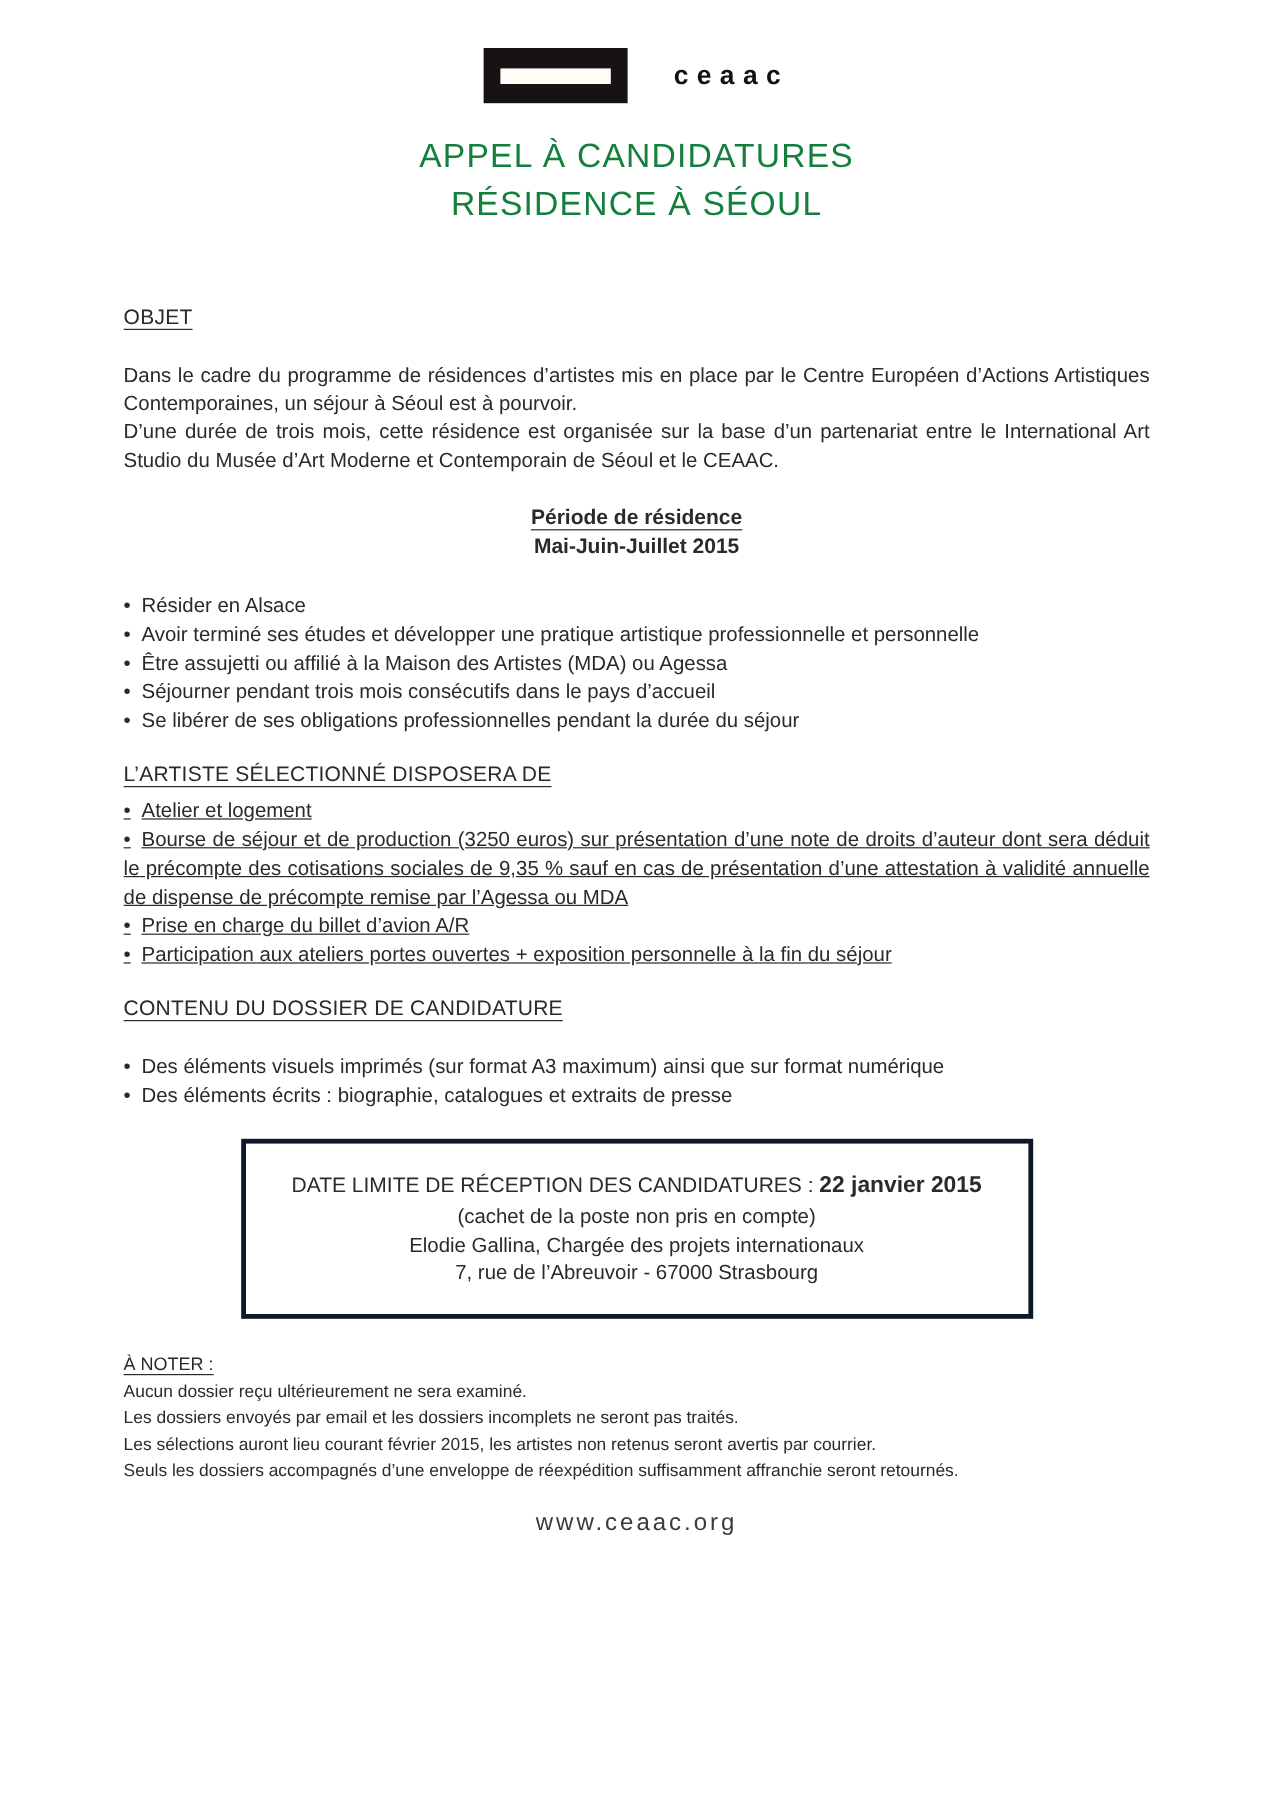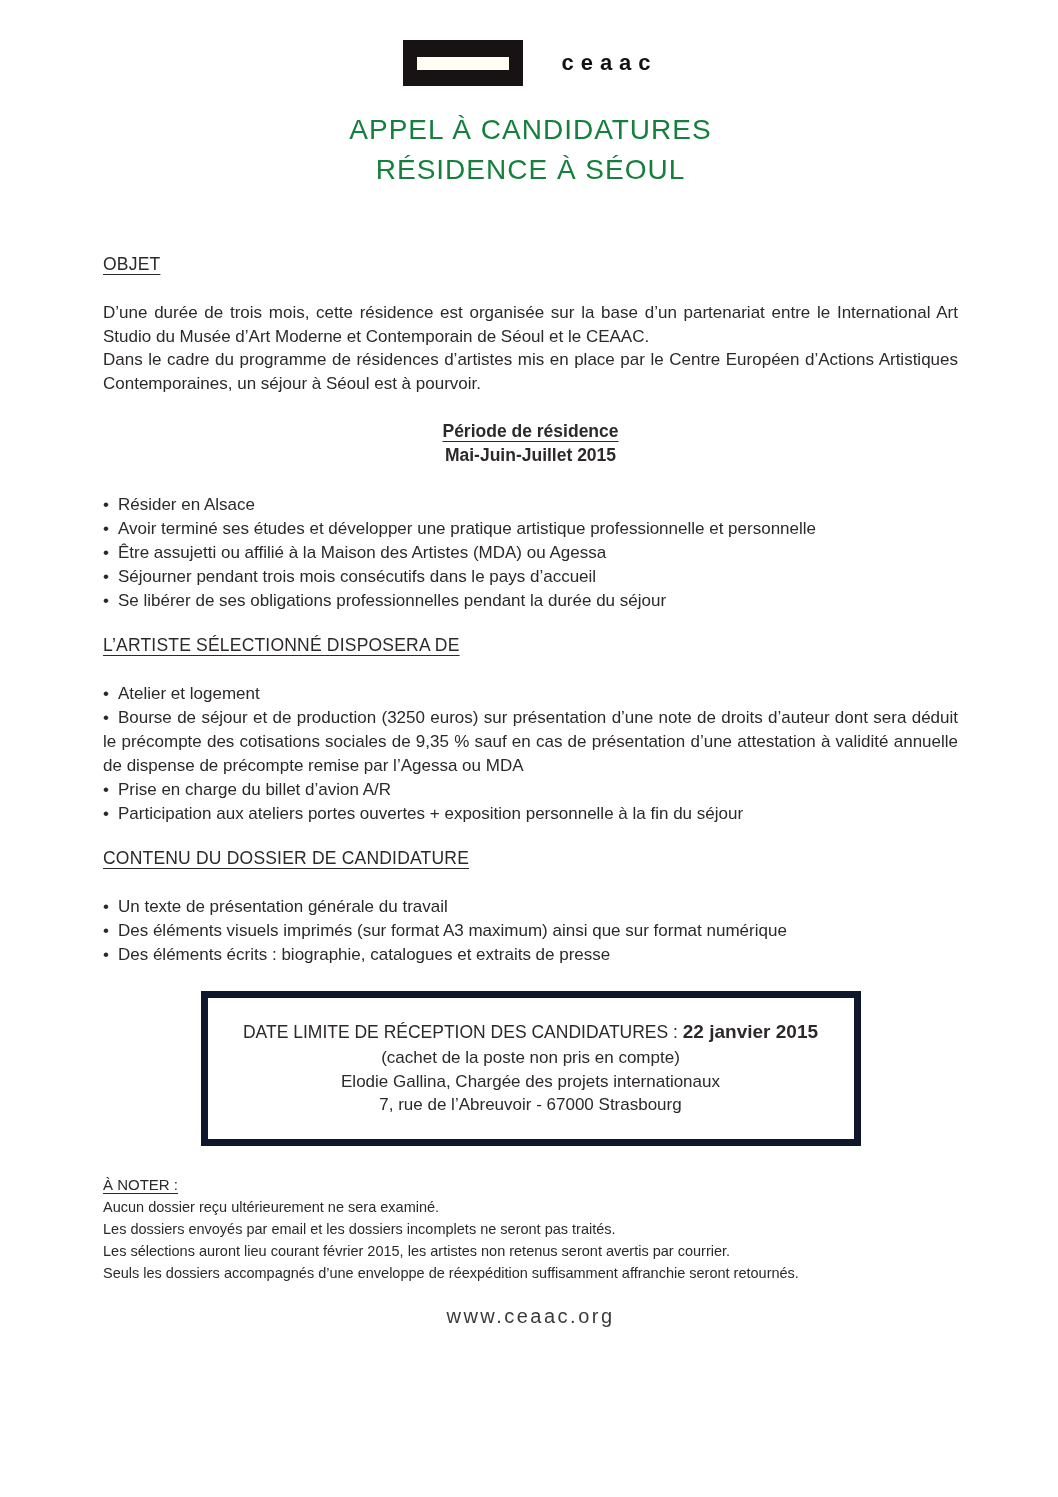--- a/index.html
+++ b/index.html
@@ -36,30 +36,30 @@
   .para { font-size:17px; line-height:23.5px; text-align:justify; }
   .paras { margin-top:26px; }
 
   
   .periode { text-align:center; margin-top:24px; }
   .periode .p-head { font-weight:bold; font-size:17.5px; text-decoration:underline; text-underline-offset:4px; line-height:24px; }
   .periode .p-dates { font-weight:bold; font-size:17.5px; line-height:24px; }
 
   
   .list { margin-top:26px; }
-  .list-tight { margin-top:26px; }
+  .list-tight { margin-top:8px;text-decoration:underline; }
   .li { font-size:17px; line-height:24px; }
   .li .b { margin-right:9px; }
   .justify { text-align:justify; }
   .cont-line { font-size:17px; line-height:24px; }
 
   
   .deadline-box {
     width:660px; margin:24px auto 0;
-    border:7px solid #0f172a;
+    border:4px solid #0f172a;
     text-align:center; padding:20px 12px 22px;
   }
   .deadline-box .line { font-size:17px; line-height:23.5px; }
   .deadline-box .first { font-size:17.5px; line-height:28px; }
   .deadline-box .first b { font-size:19px; }
 
   
   .notes { margin-top:28px; }
   .notes-heading { font-size:15px; text-decoration:underline; text-underline-offset:3px; line-height:22px; }
   .note { font-size:14.5px; line-height:22px; }
@@ -79,22 +79,22 @@
     <div class="logo-word">ceaac</div>
   </div>
 
   <div class="title">
     <div class="t-line">APPEL À CANDIDATURES</div>
     <div class="t-line">RÉSIDENCE À SÉOUL</div>
   </div>
 
   <div class="heading h-objet">OBJET</div>
   <div class="paras">
+    <p class="para">Dans le cadre du programme de résidences d’artistes mis en place par le Centre Européen d’Actions Artistiques Contemporaines, un séjour à Séoul est à pourvoir.</p>
     <p class="para">D’une durée de trois mois, cette résidence est organisée sur la base d’un partenariat entre le International Art Studio du Musée d’Art Moderne et Contemporain de Séoul et le CEAAC.</p>
-    <p class="para">Dans le cadre du programme de résidences d’artistes mis en place par le Centre Européen d’Actions Artistiques Contemporaines, un séjour à Séoul est à pourvoir.</p>
   </div>
 
   <div class="periode">
     <div class="p-head">Période de résidence</div>
     <div class="p-dates">Mai-Juin-Juillet 2015</div>
   </div>
 
   <div class="list">
     <p class="li"><span class="b">•</span><span>Résider en Alsace</span></p>
     <p class="li"><span class="b">•</span><span>Avoir terminé ses études et développer une pratique artistique professionnelle et personnelle</span></p>
@@ -106,21 +106,20 @@
   <div class="heading h-artiste">L’ARTISTE SÉLECTIONNÉ DISPOSERA DE</div>
   <div class="list list-tight">
     <p class="li"><span class="b">•</span><span>Atelier et logement</span></p>
     <p class="li justify"><span class="b">•</span><span>Bourse de séjour et de production (3250 euros) sur présentation d’une note de droits d’auteur dont sera déduit le précompte des cotisations sociales de 9,35 % sauf en cas de présentation d’une attestation à validité annuelle de dispense de précompte remise par l’Agessa ou MDA</span></p>
     <p class="li"><span class="b">•</span><span>Prise en charge du billet d’avion A/R</span></p>
     <p class="li"><span class="b">•</span><span>Participation aux ateliers portes ouvertes + exposition personnelle à la fin du séjour</span></p>
   </div>
 
   <div class="heading h-contenu">CONTENU DU DOSSIER DE CANDIDATURE</div>
   <div class="list">
-    <p class="li"><span class="b">•</span><span>Un texte de présentation générale du travail</span></p>
     <p class="li"><span class="b">•</span><span>Des éléments visuels imprimés (sur format A3 maximum) ainsi que sur format numérique</span></p>
     <p class="li"><span class="b">•</span><span>Des éléments écrits : biographie, catalogues et extraits de presse</span></p>
   </div>
 
   <div class="deadline-box">
     <div class="line first"><span>DATE LIMITE DE RÉCEPTION DES CANDIDATURES : </span><b>22 janvier 2015</b></div>
     <div class="line">(cachet de la poste non pris en compte)</div>
     <div class="line">Elodie Gallina, Chargée des projets internationaux</div>
     <div class="line">7, rue de l’Abreuvoir - 67000 Strasbourg</div>
   </div>

